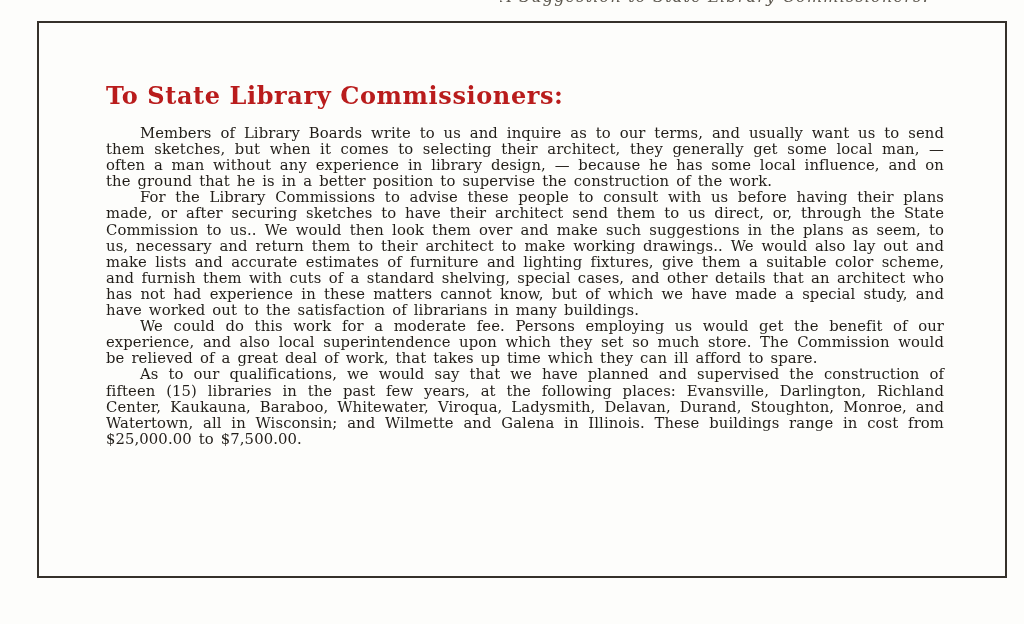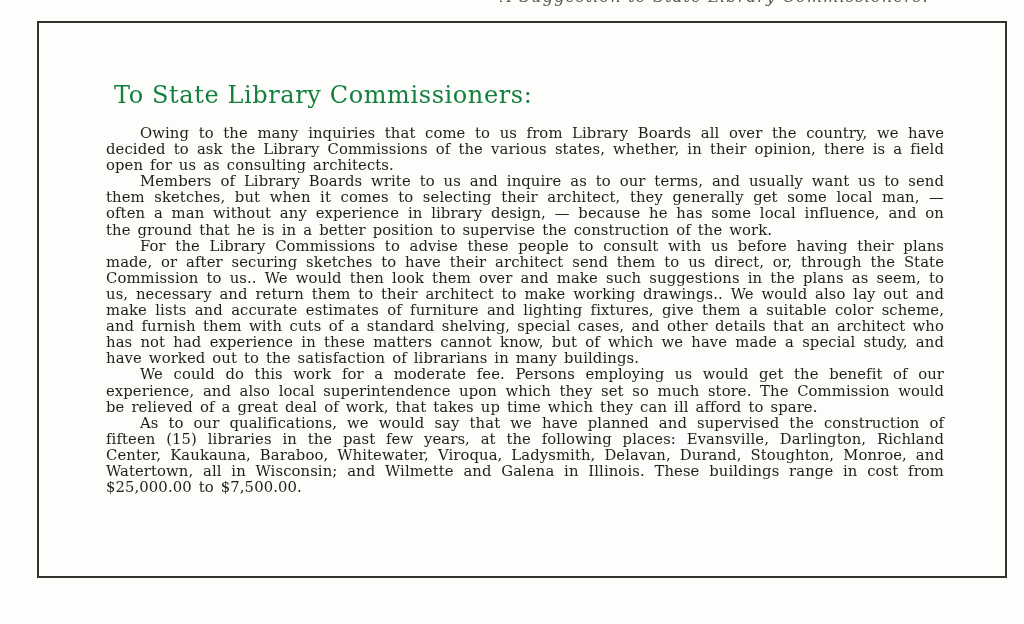--- a/index.html
+++ b/index.html
@@ -36,26 +36,26 @@
     position: absolute;
     left: 37px;
     top: 21px;
     width: 966px;
     height: 553px;
     border: 2px solid #35312b;
     background: #fdfdfb;
   }
   .heading {
     position: absolute;
-    left: 75px;
+    left: 67px;
     top: 58px;
     font-size: 24px;
-    font-weight: 400;
+    font-weight: 700;
     letter-spacing: 0.6px;
-    color: #15803d;
+    color: #b91c1c;
   }
   .body-text {
     position: absolute;
     left: 67px;
     top: 102px;
     width: 838px;
     font-size: 14.8px;
     line-height: 16.1px;
     text-align: justify;
     letter-spacing: 0.1px;
@@ -74,21 +74,20 @@
 
   <div class="running-header-clip">
     <div class="running-header">A Suggestion to State Library Commissioners.</div>
   </div>
 
   <div class="frame">
 
     <div class="heading">To State Library Commissioners:</div>
 
     <div class="body-text">
-      <p>Owing to the many inquiries that come to us from Library Boards all over the country, we have decided to ask the Library Commissions of the various states, whether, in their opinion, there is a field open for us as consulting architects.</p>
       <p>Members of Library Boards write to us and inquire as to our terms, and usually want us to send them sketches, but when it comes to selecting their architect, they generally get some local man, — often a man without any experience in library design, — because he has some local influence, and on the ground that he is in a better position to supervise the construction of the work.</p>
       <p>For the Library Commissions to advise these people to consult with us before having their plans made, or after securing sketches to have their architect send them to us direct, or, through the State Commission to us.. We would then look them over and make such suggestions in the plans as seem, to us, necessary and return them to their architect to make working drawings.. We would also lay out and make lists and accurate estimates of furniture and lighting fixtures, give them a suitable color scheme, and furnish them with cuts of a standard shelving, special cases, and other details that an architect who has not had experience in these matters cannot know, but of which we have made a special study, and have worked out to the satisfaction of librarians in many buildings.</p>
       <p>We could do this work for a moderate fee.  Persons employing us would get the benefit of our experience, and also local superintendence upon which they set so much store.  The Commission would be relieved of a great deal of work, that takes up time which they can ill afford to spare.</p>
       <p>As to our qualifications, we would say that we have planned and supervised the construction of fifteen (15) libraries in the past few years, at the following places:  Evansville, Darlington, Richland Center, Kaukauna, Baraboo, Whitewater, Viroqua, Ladysmith, Delavan, Durand, Stoughton, Monroe, and Watertown, all in Wisconsin; and Wilmette and Galena in Illinois.  These buildings range in cost from $25,000.00 to $7,500.00.</p>
     </div>
 
   </div>
 
 </div>
 

